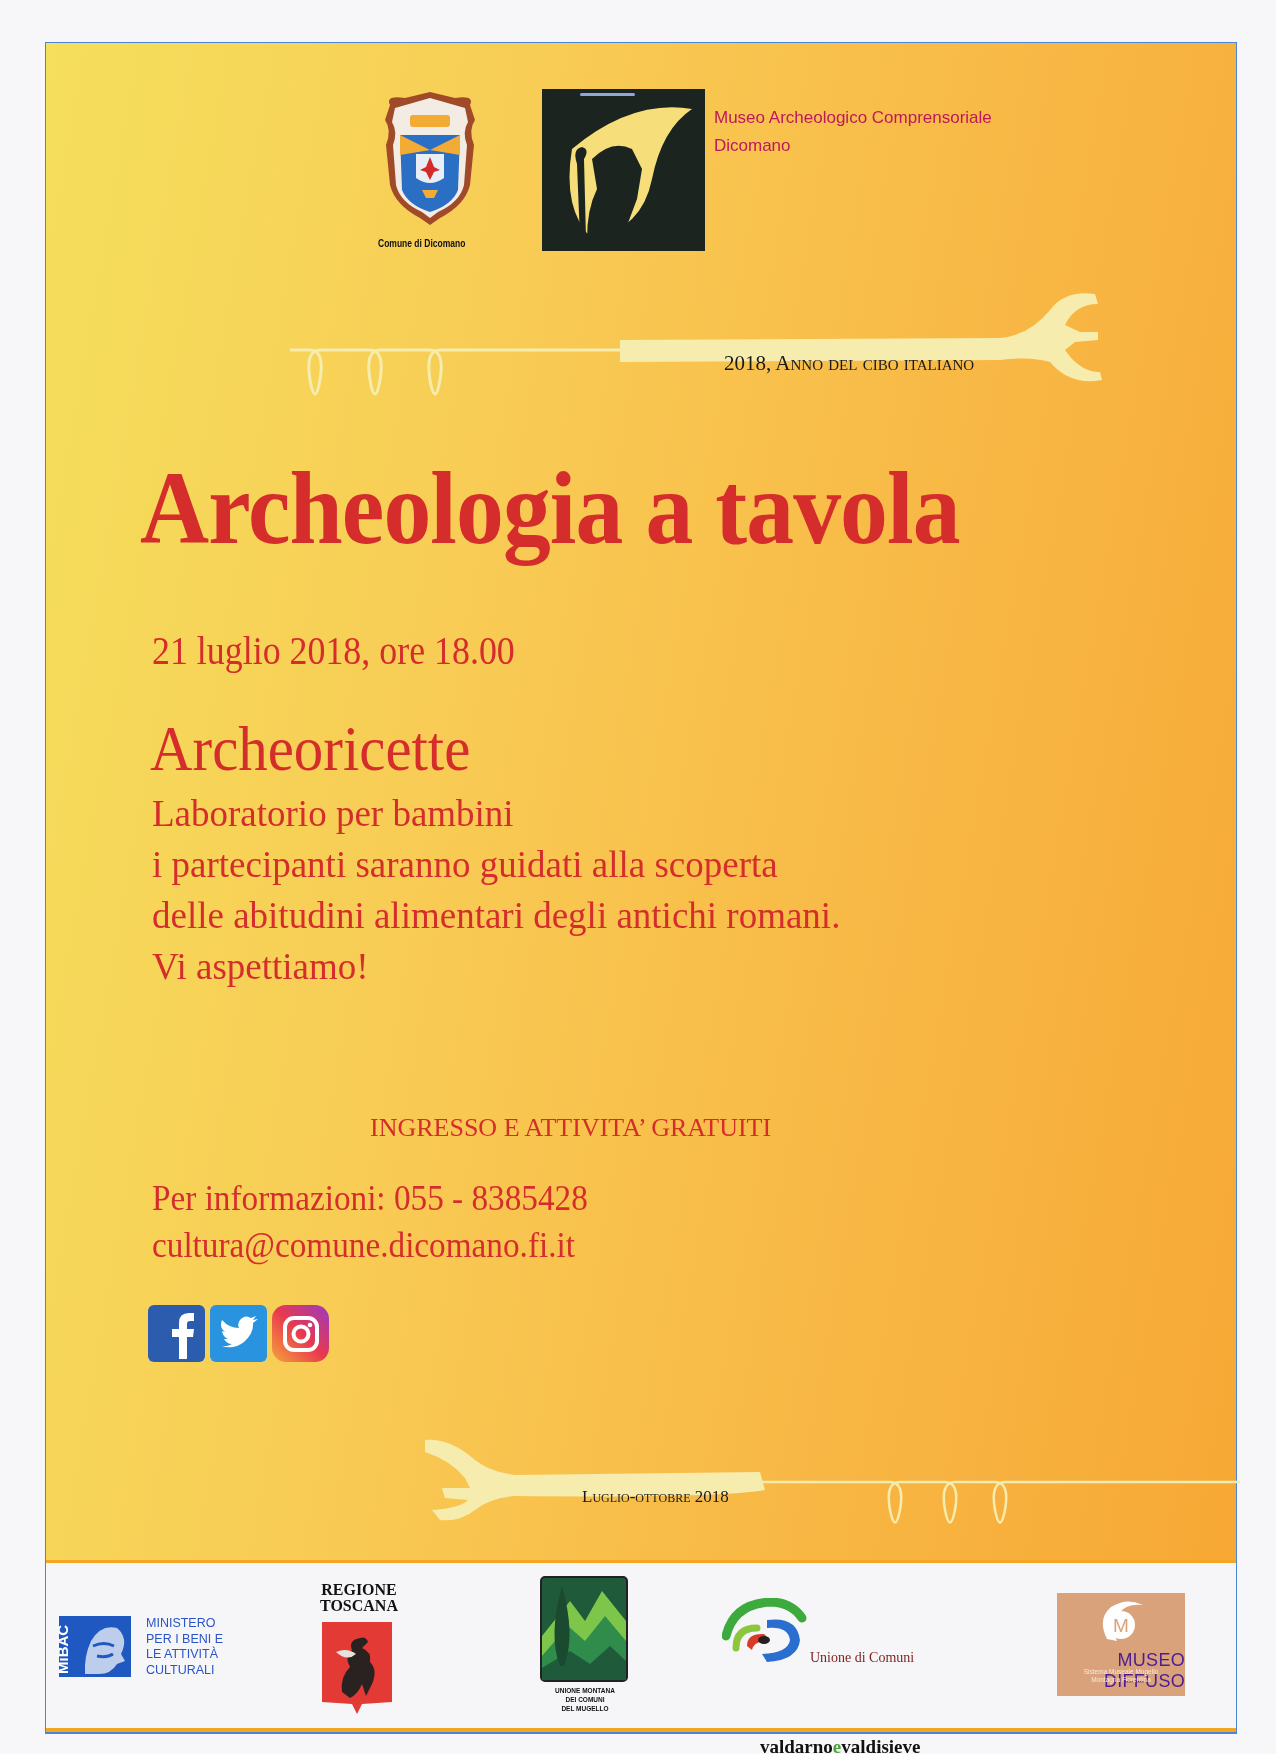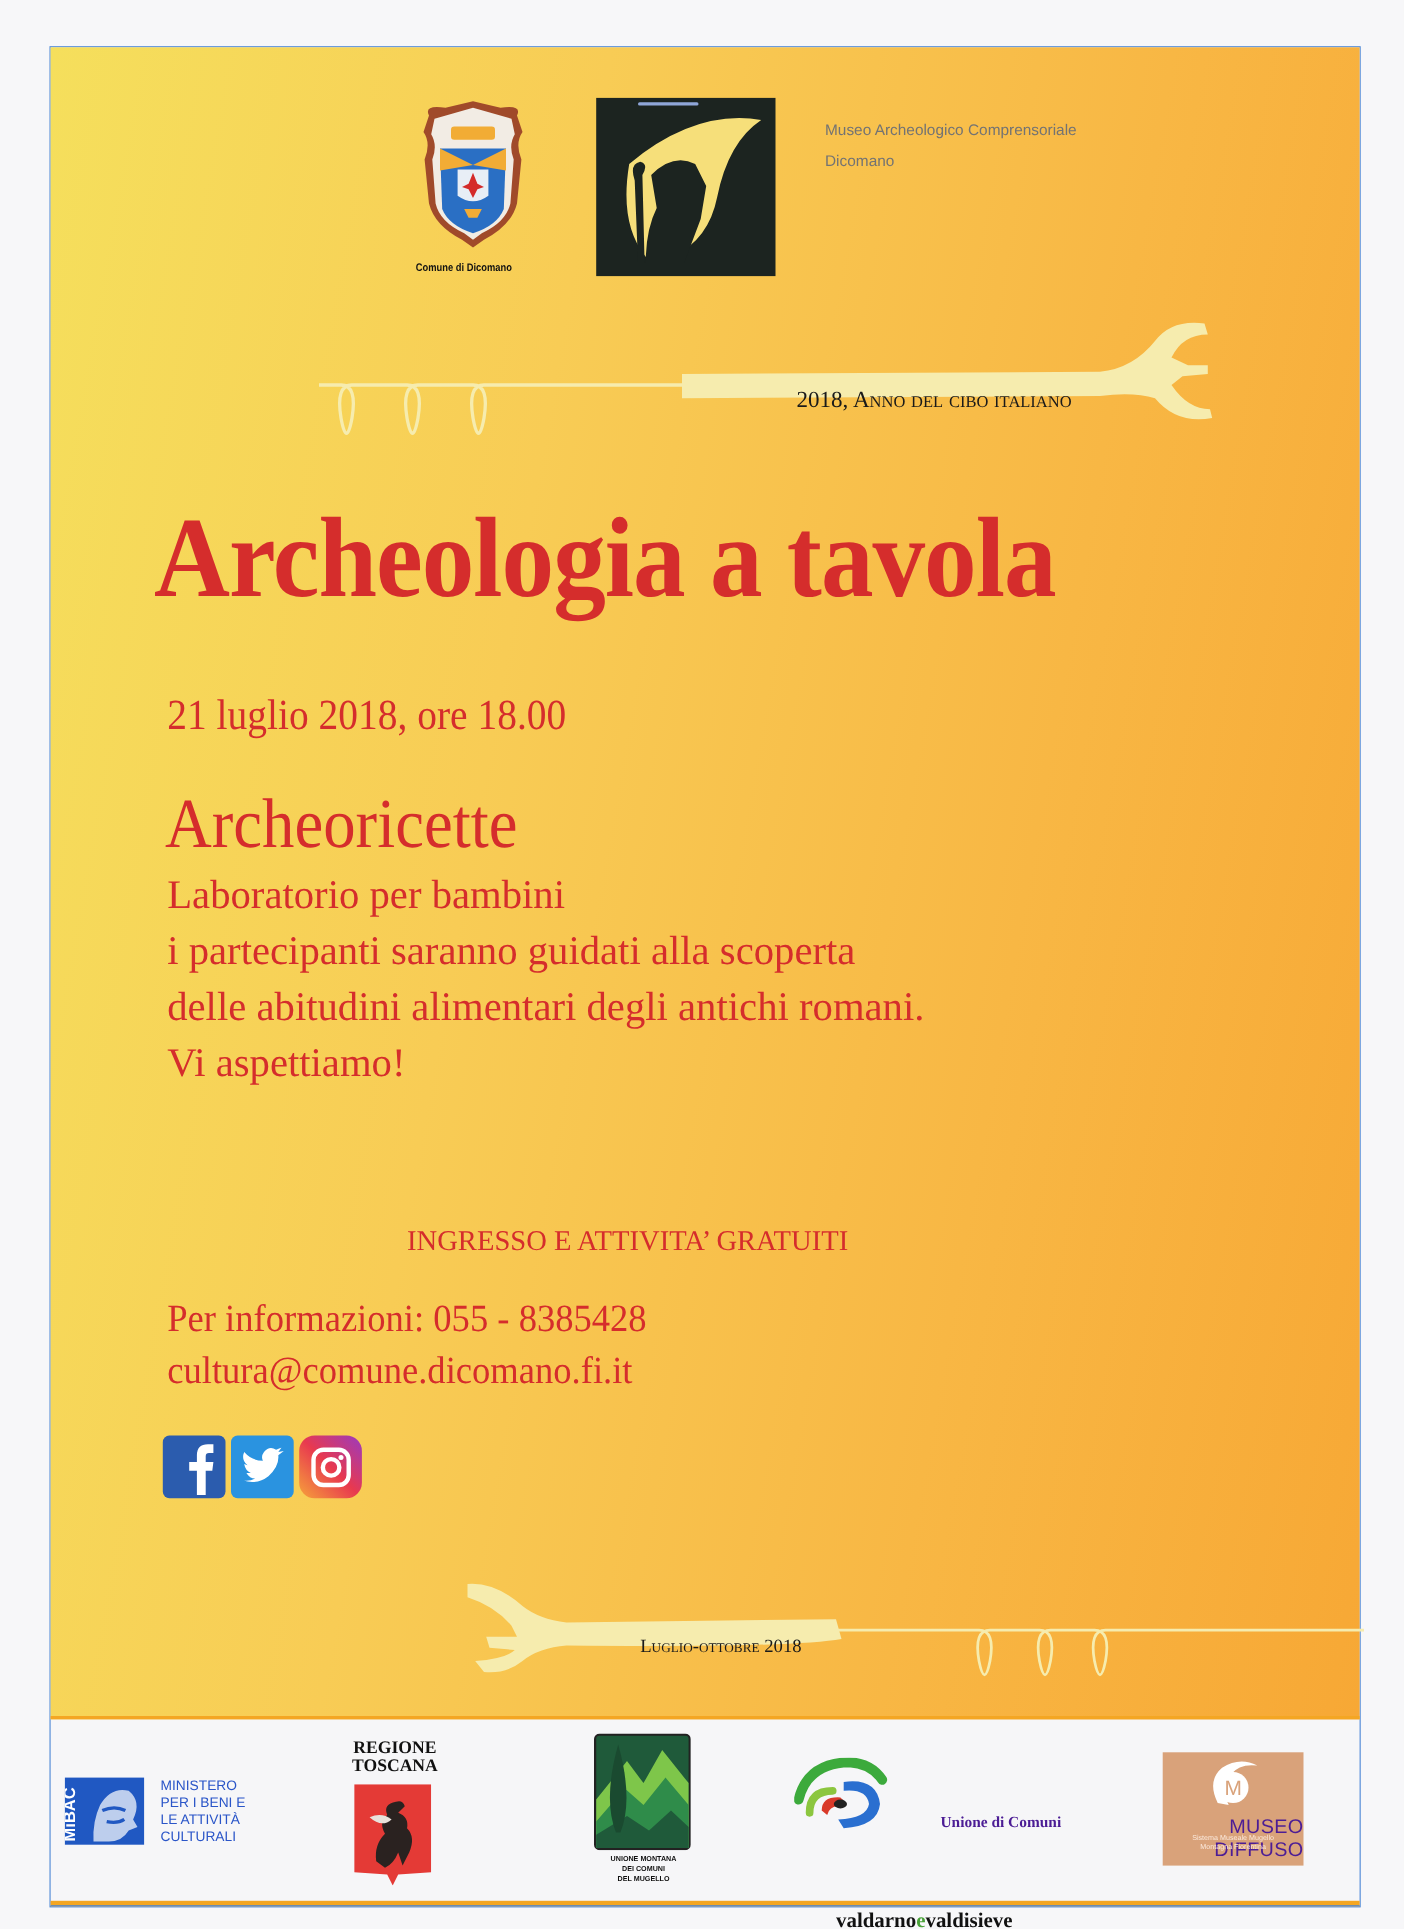--- a/index.html
+++ b/index.html
@@ -18,22 +18,22 @@
       background: linear-gradient(100deg, #f5df5c 0%, #f8cc55 35%, #f8b744 70%, #f7a835 100%);
     }
     #poster::after {
       content: ""; position: absolute; left: 0; right: 0; bottom: 0; height: 3px; background: #f4a623;
     }
     #footer-bottom-line {
       position: absolute; left: 46px; top: 1728px; width: 1190px; height: 4px;
       background: #f4a623; border-bottom: 1.5px solid #4a86d6;
     }
     .museum-info {
-      left: 750px; top: 104px; font-family: "Liberation Sans", sans-serif;
-      font-size: 14px; line-height: 28px; color: #737373;
+      left: 714px; top: 104px; font-family: "Liberation Sans", sans-serif;
+      font-size: 17px; line-height: 28px; color: #be185d;
     }
     .crest-caption {
       left: 378px; top: 238px; font-family: "Liberation Sans", sans-serif;
       font-weight: bold; font-size: 10px; color: #111; transform: scaleX(0.85); transform-origin: left;
     }
     .smallcaps { font-variant: small-caps; font-family: "Liberation Serif", serif; color: #1a1a1a; }
     .red { color: #d52d2c; }
     .title {
       left: 140px; top: 448px; font-size: 104px; font-weight: bold; letter-spacing: -1px;
       transform: scaleX(0.92); transform-origin: left; white-space: nowrap;
@@ -173,21 +173,21 @@
   <div>DEL MUGELLO</div>
 </div>
 
 <svg class="abs" style="left:722px;top:1598px;" width="90" height="70" viewBox="0 0 90 70">
   <path d="M4 38 Q12 5 50 4 Q70 5 80 20" fill="none" stroke="#3caa3c" stroke-width="9" stroke-linecap="round"></path>
   <path d="M45 22 Q75 18 78 42 Q76 62 45 64 L40 56 Q66 55 68 42 Q66 28 45 30 Z" fill="#2a6fd0"></path>
   <path d="M14 50 Q14 30 35 30" fill="none" stroke="#8cc63f" stroke-width="7" stroke-linecap="round"></path>
   <path d="M25 48 Q25 35 42 36 Q48 40 40 44 Q32 44 30 52 Z" fill="#d93a2a"></path>
   <ellipse cx="42" cy="42" rx="6" ry="4" fill="#222"></ellipse>
 </svg>
-<div class="abs" style="left:810px;top:1650px;font-family:'Liberation Serif',serif;font-weight:bold;font-size:14px;color:#4c1d95;margin-left:45px;">Unione di Comuni</div>
+<div class="abs" style="left:810px;top:1650px;font-family:'Liberation Serif',serif;font-weight:normal;font-size:14px;color:#7f1d1d;">Unione di Comuni</div>
 <div class="abs" style="left:760px;top:1736px;font-family:'Liberation Serif',serif;font-weight:bold;font-size:19px;color:#111;white-space:nowrap;">
   <span>valdarno</span><span style="color:#4aa23a;">e</span><span>valdisieve</span>
 </div>
 
 <div class="abs" style="left:1057px;top:1593px;width:128px;height:103px;background:#d9a27a;">
   <svg class="abs" style="left:40px;top:6px;" width="48" height="46" viewBox="0 0 48 46">
     <path d="M10 40 Q0 20 14 8 Q30 -2 46 6 Q30 4 22 14 Q12 26 20 42 Z" fill="#fff"></path>
     <circle cx="24" cy="26" r="14" fill="#fff"></circle>
     <text x="24" y="33" text-anchor="middle" font-family="Liberation Sans, sans-serif" font-size="19" fill="#d9a27a">M</text>
   </svg>

